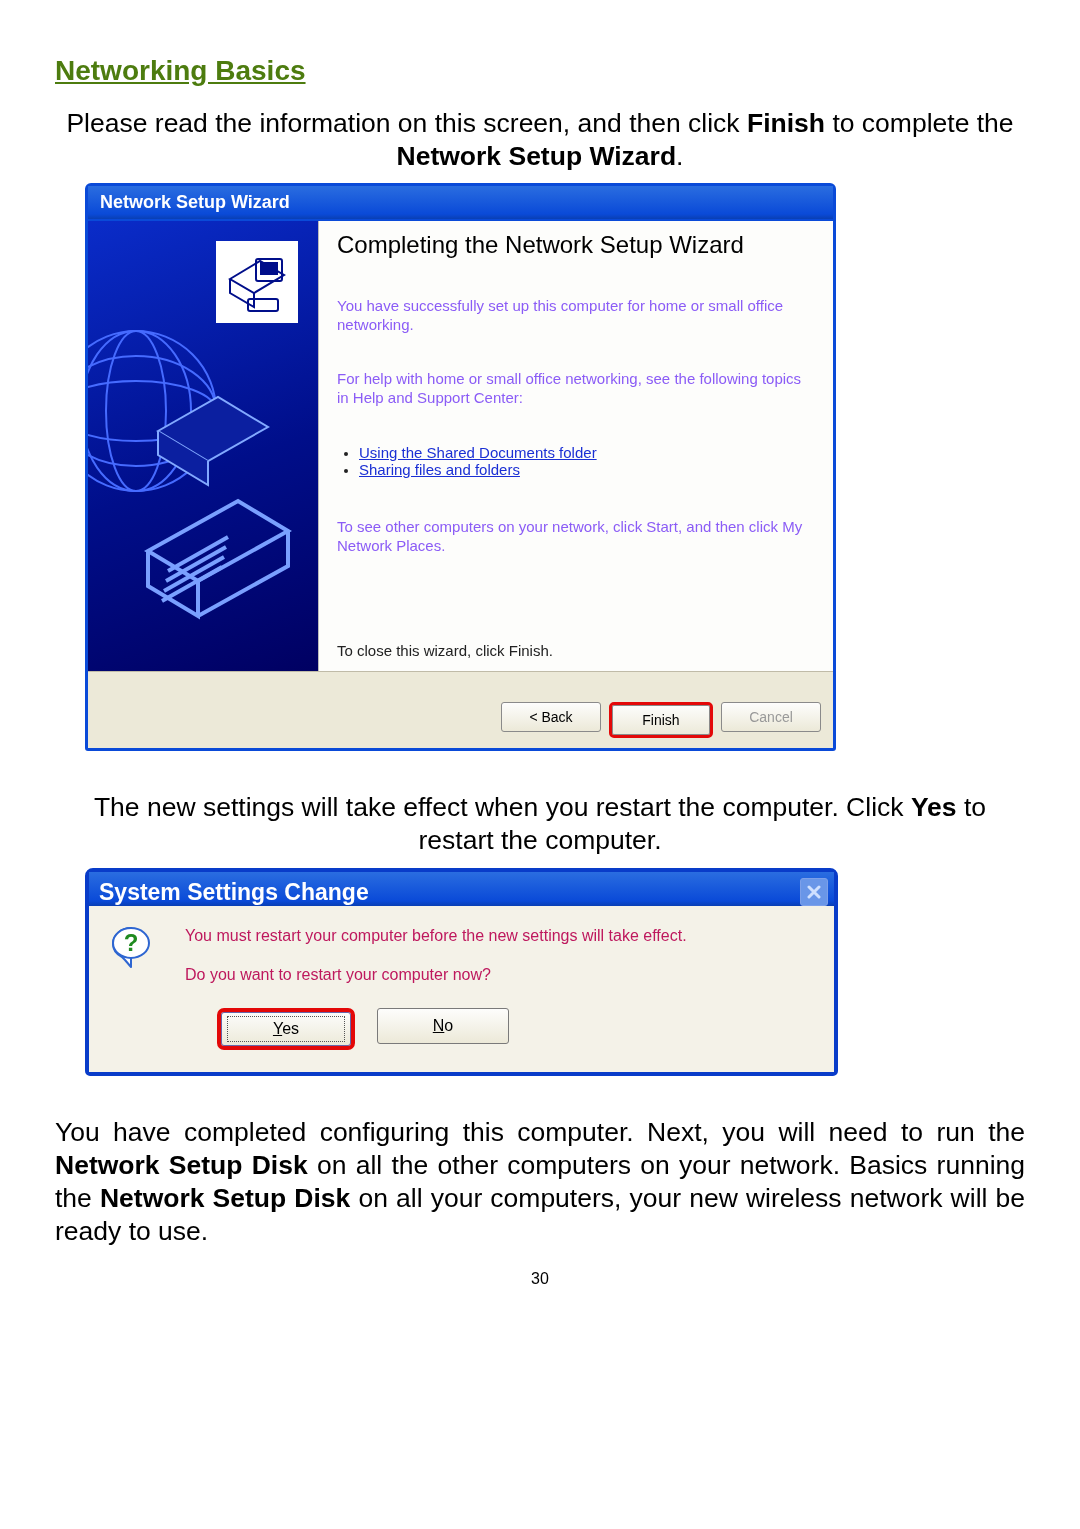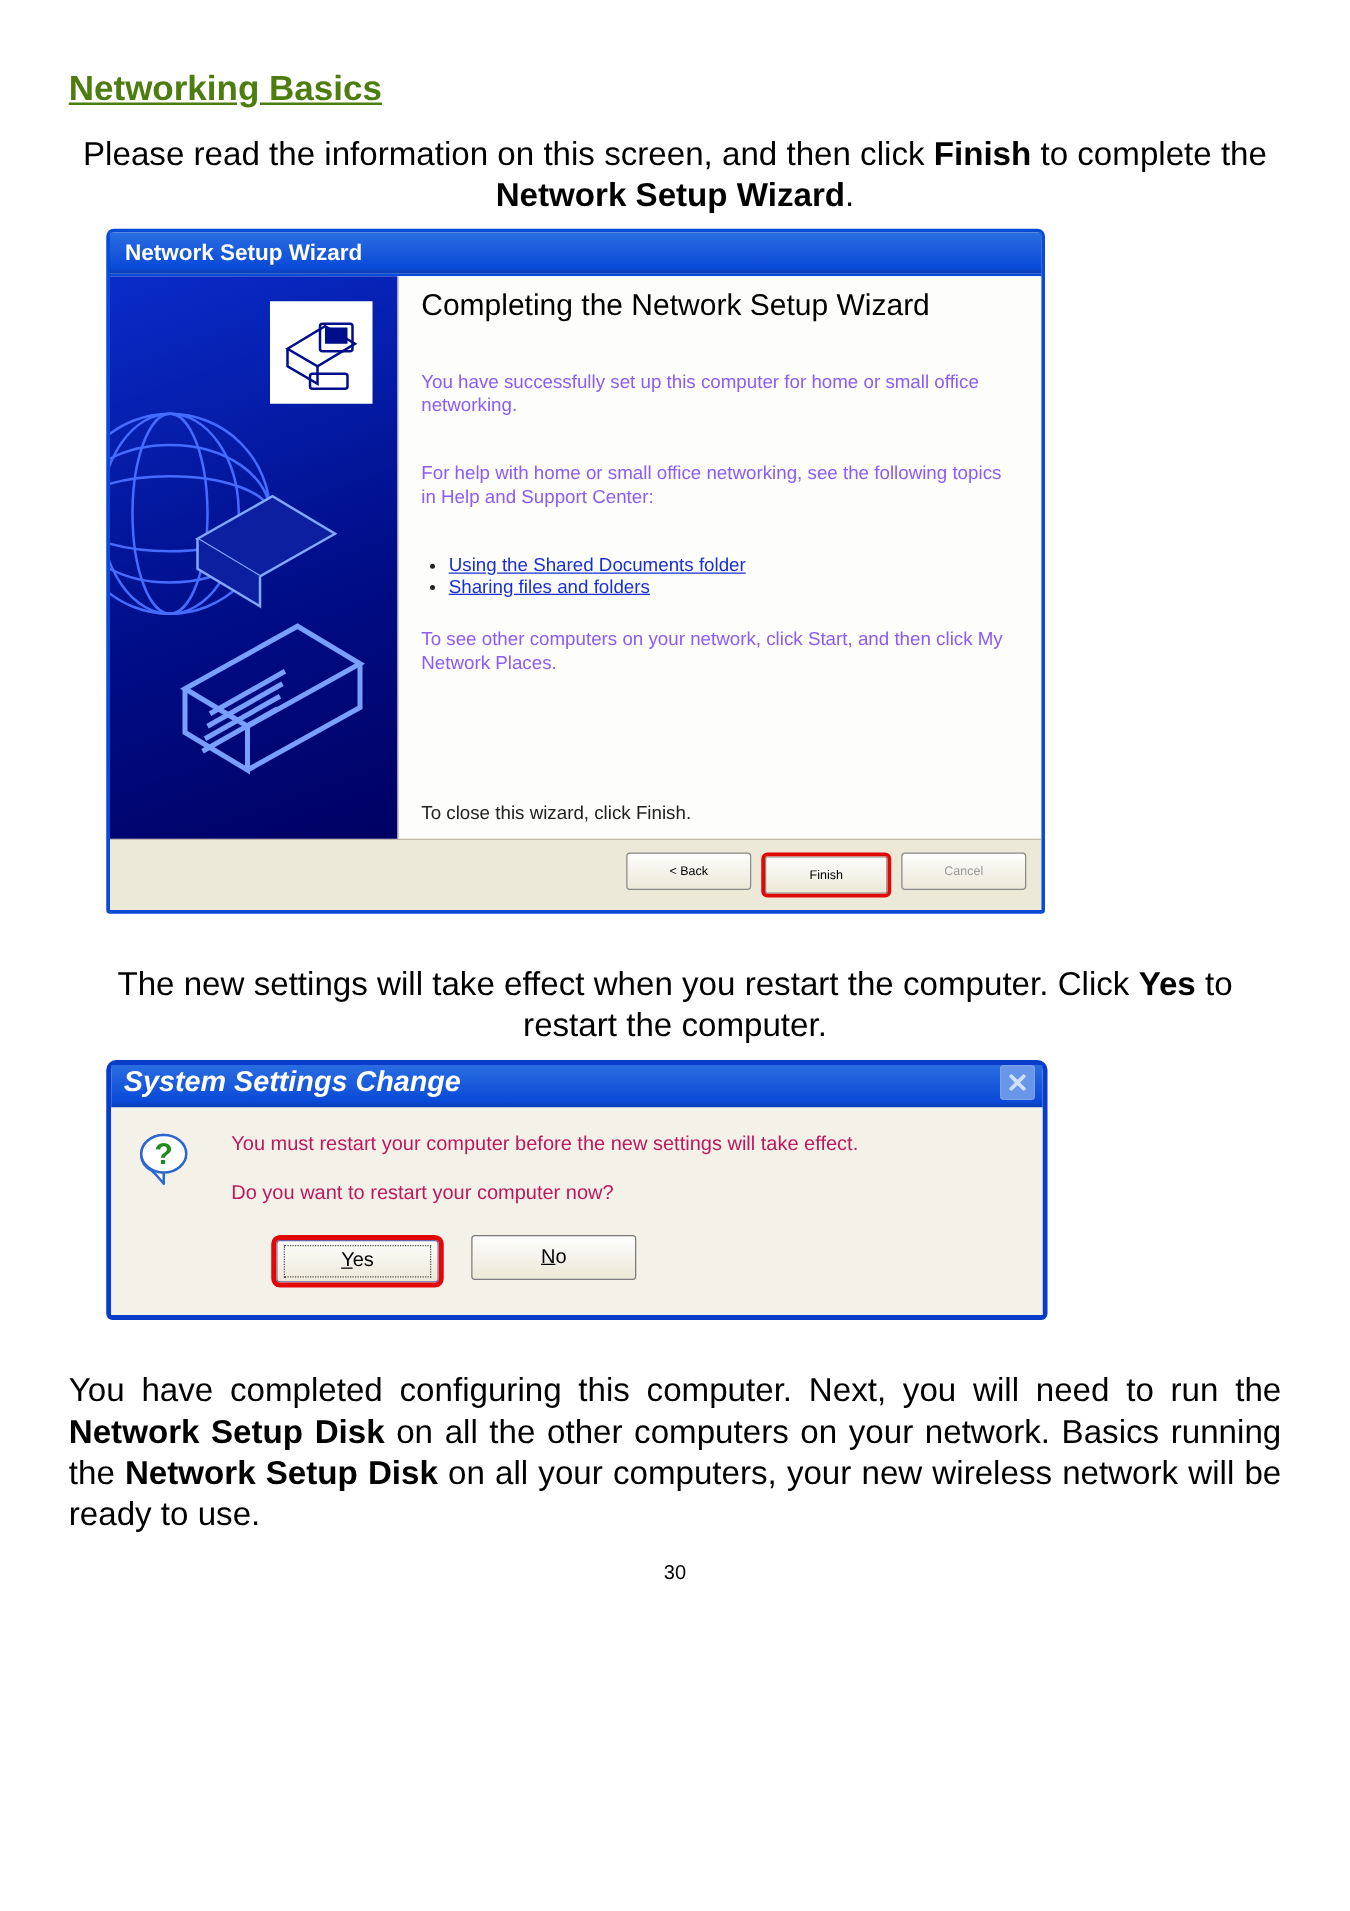--- a/index.html
+++ b/index.html
@@ -81,21 +81,21 @@
   }
   .wizard-p {
     font-size: 15px;
     line-height: 1.25;
     margin: 0 0 12px 0;
     color: #8b5cf6;
   }
   .wizard-links {
     list-style: disc;
     padding-left: 22px;
-    margin: 0 0 1px 0;
+    margin: 0 0 16px 0;
   }
   .wizard-links li { margin:0; }
   .wizard-links a {
     color: #1a2fd4;
     text-decoration: underline;
     font-size: 15px;
   }
   .wizard-close-line {
     margin-top: auto;
     padding-top: 30px;
@@ -109,53 +109,53 @@
     justify-content: flex-end;
     gap: 8px;
   }
   .xp-btn {
     width: 98px;
     height: 28px;
     border: 1px solid #8a8a8a;
     border-radius: 3px;
     background: linear-gradient(#fdfdfc,#ece9d8);
     font-family: "Tahoma", Arial, sans-serif;
-    font-size: 10px;
+    font-size: 14px;
     color: #000;
     display:inline-flex;
     align-items:center;
     justify-content:center;
+    margin-top:20px;
   }
   .xp-btn.disabled { color: #999; }
   .xp-btn.highlight {
     border: 3px solid #e30808;
     border-radius: 5px;
     height: 30px;
     box-shadow: inset 0 0 0 1px #8a8a8a;
   }
 
   
   .msgbox-window {
     margin: 10px 0 0 30px;
     width: 745px;
     border: 4px solid #093cc9;
     border-radius: 8px 8px 5px 5px;
     font-family: "Tahoma", Arial, sans-serif;
   }
   .msgbox-titlebar {
     height: 34px;
     display:flex;
-    align-items:flex-start;
+    align-items:flex-end;
     justify-content:space-between;
     background: linear-gradient(#2a6de0, #0a4ad8 85%, #093fb4);
     color: #fff;
     font-weight: bold;
     font-size: 23px;
     padding: 0 6px 0 10px;
-    font-style: italic;
   }
   .msgbox-closebtn {
     width: 26px;
     height: 26px;
     border: 1px solid #7da0e9;
     border-radius: 3px;
     background: #6996e8;
     color: #b6c9ef;
     display:flex;
     align-items:center;

